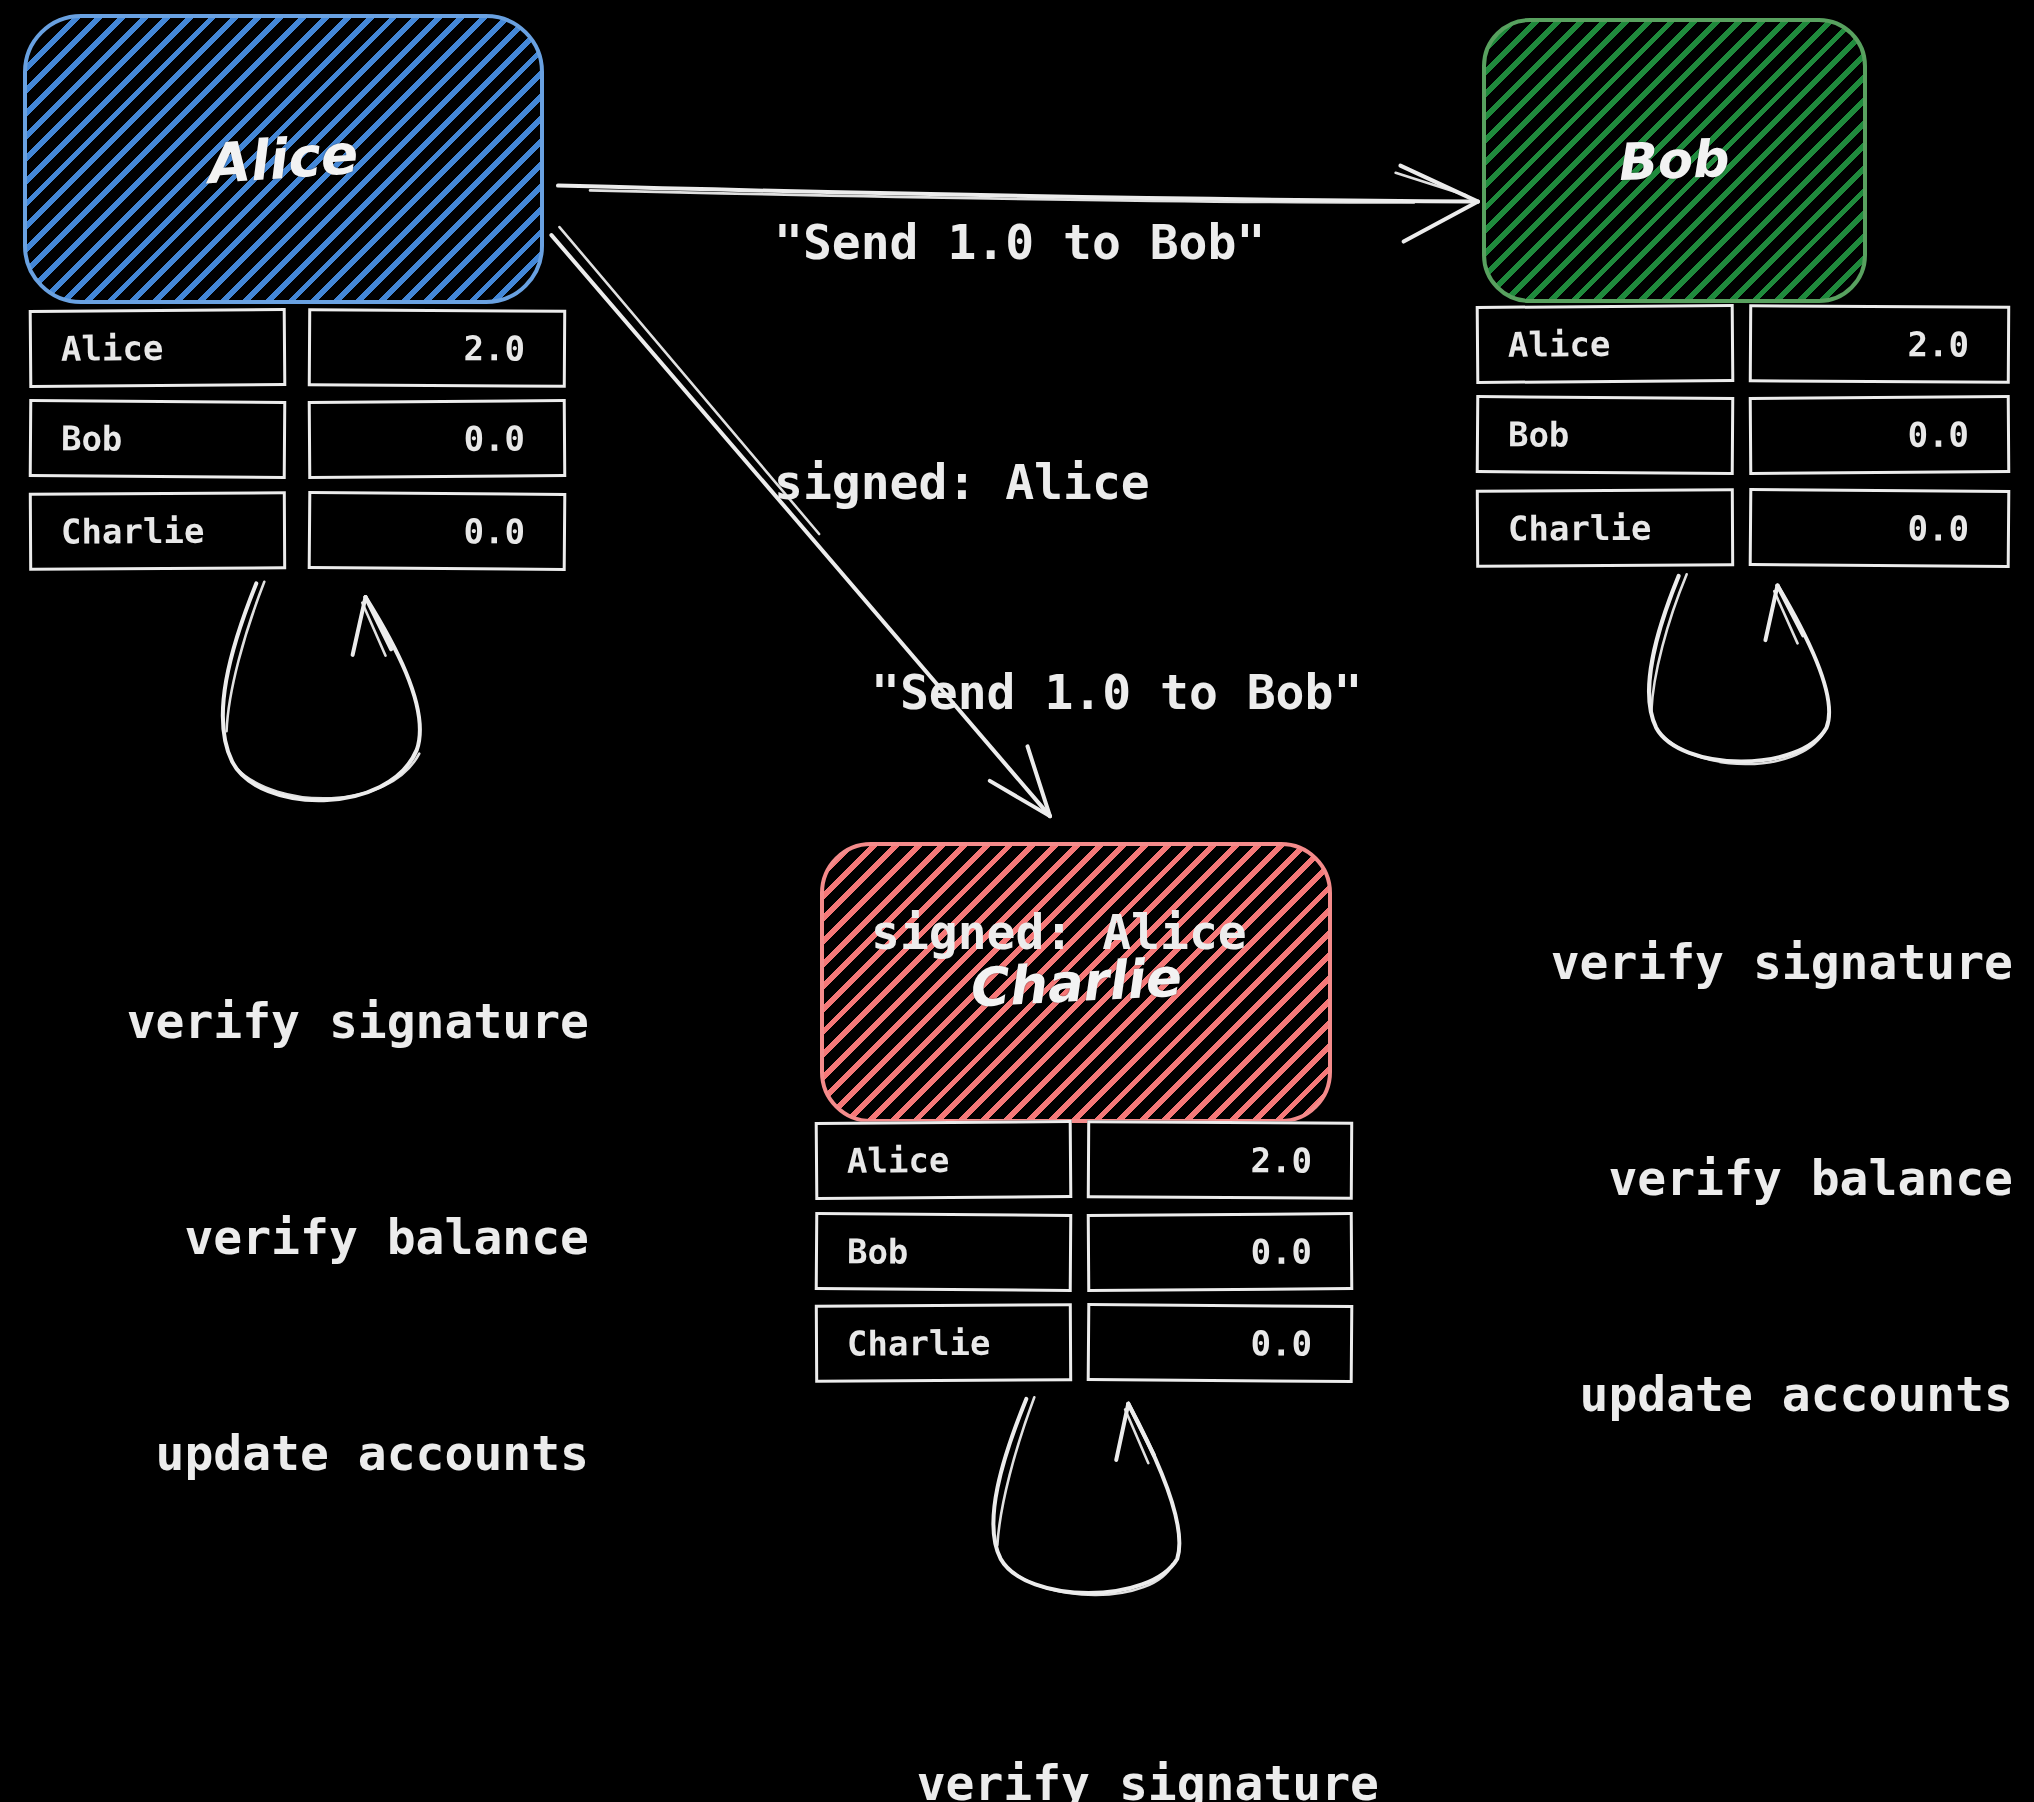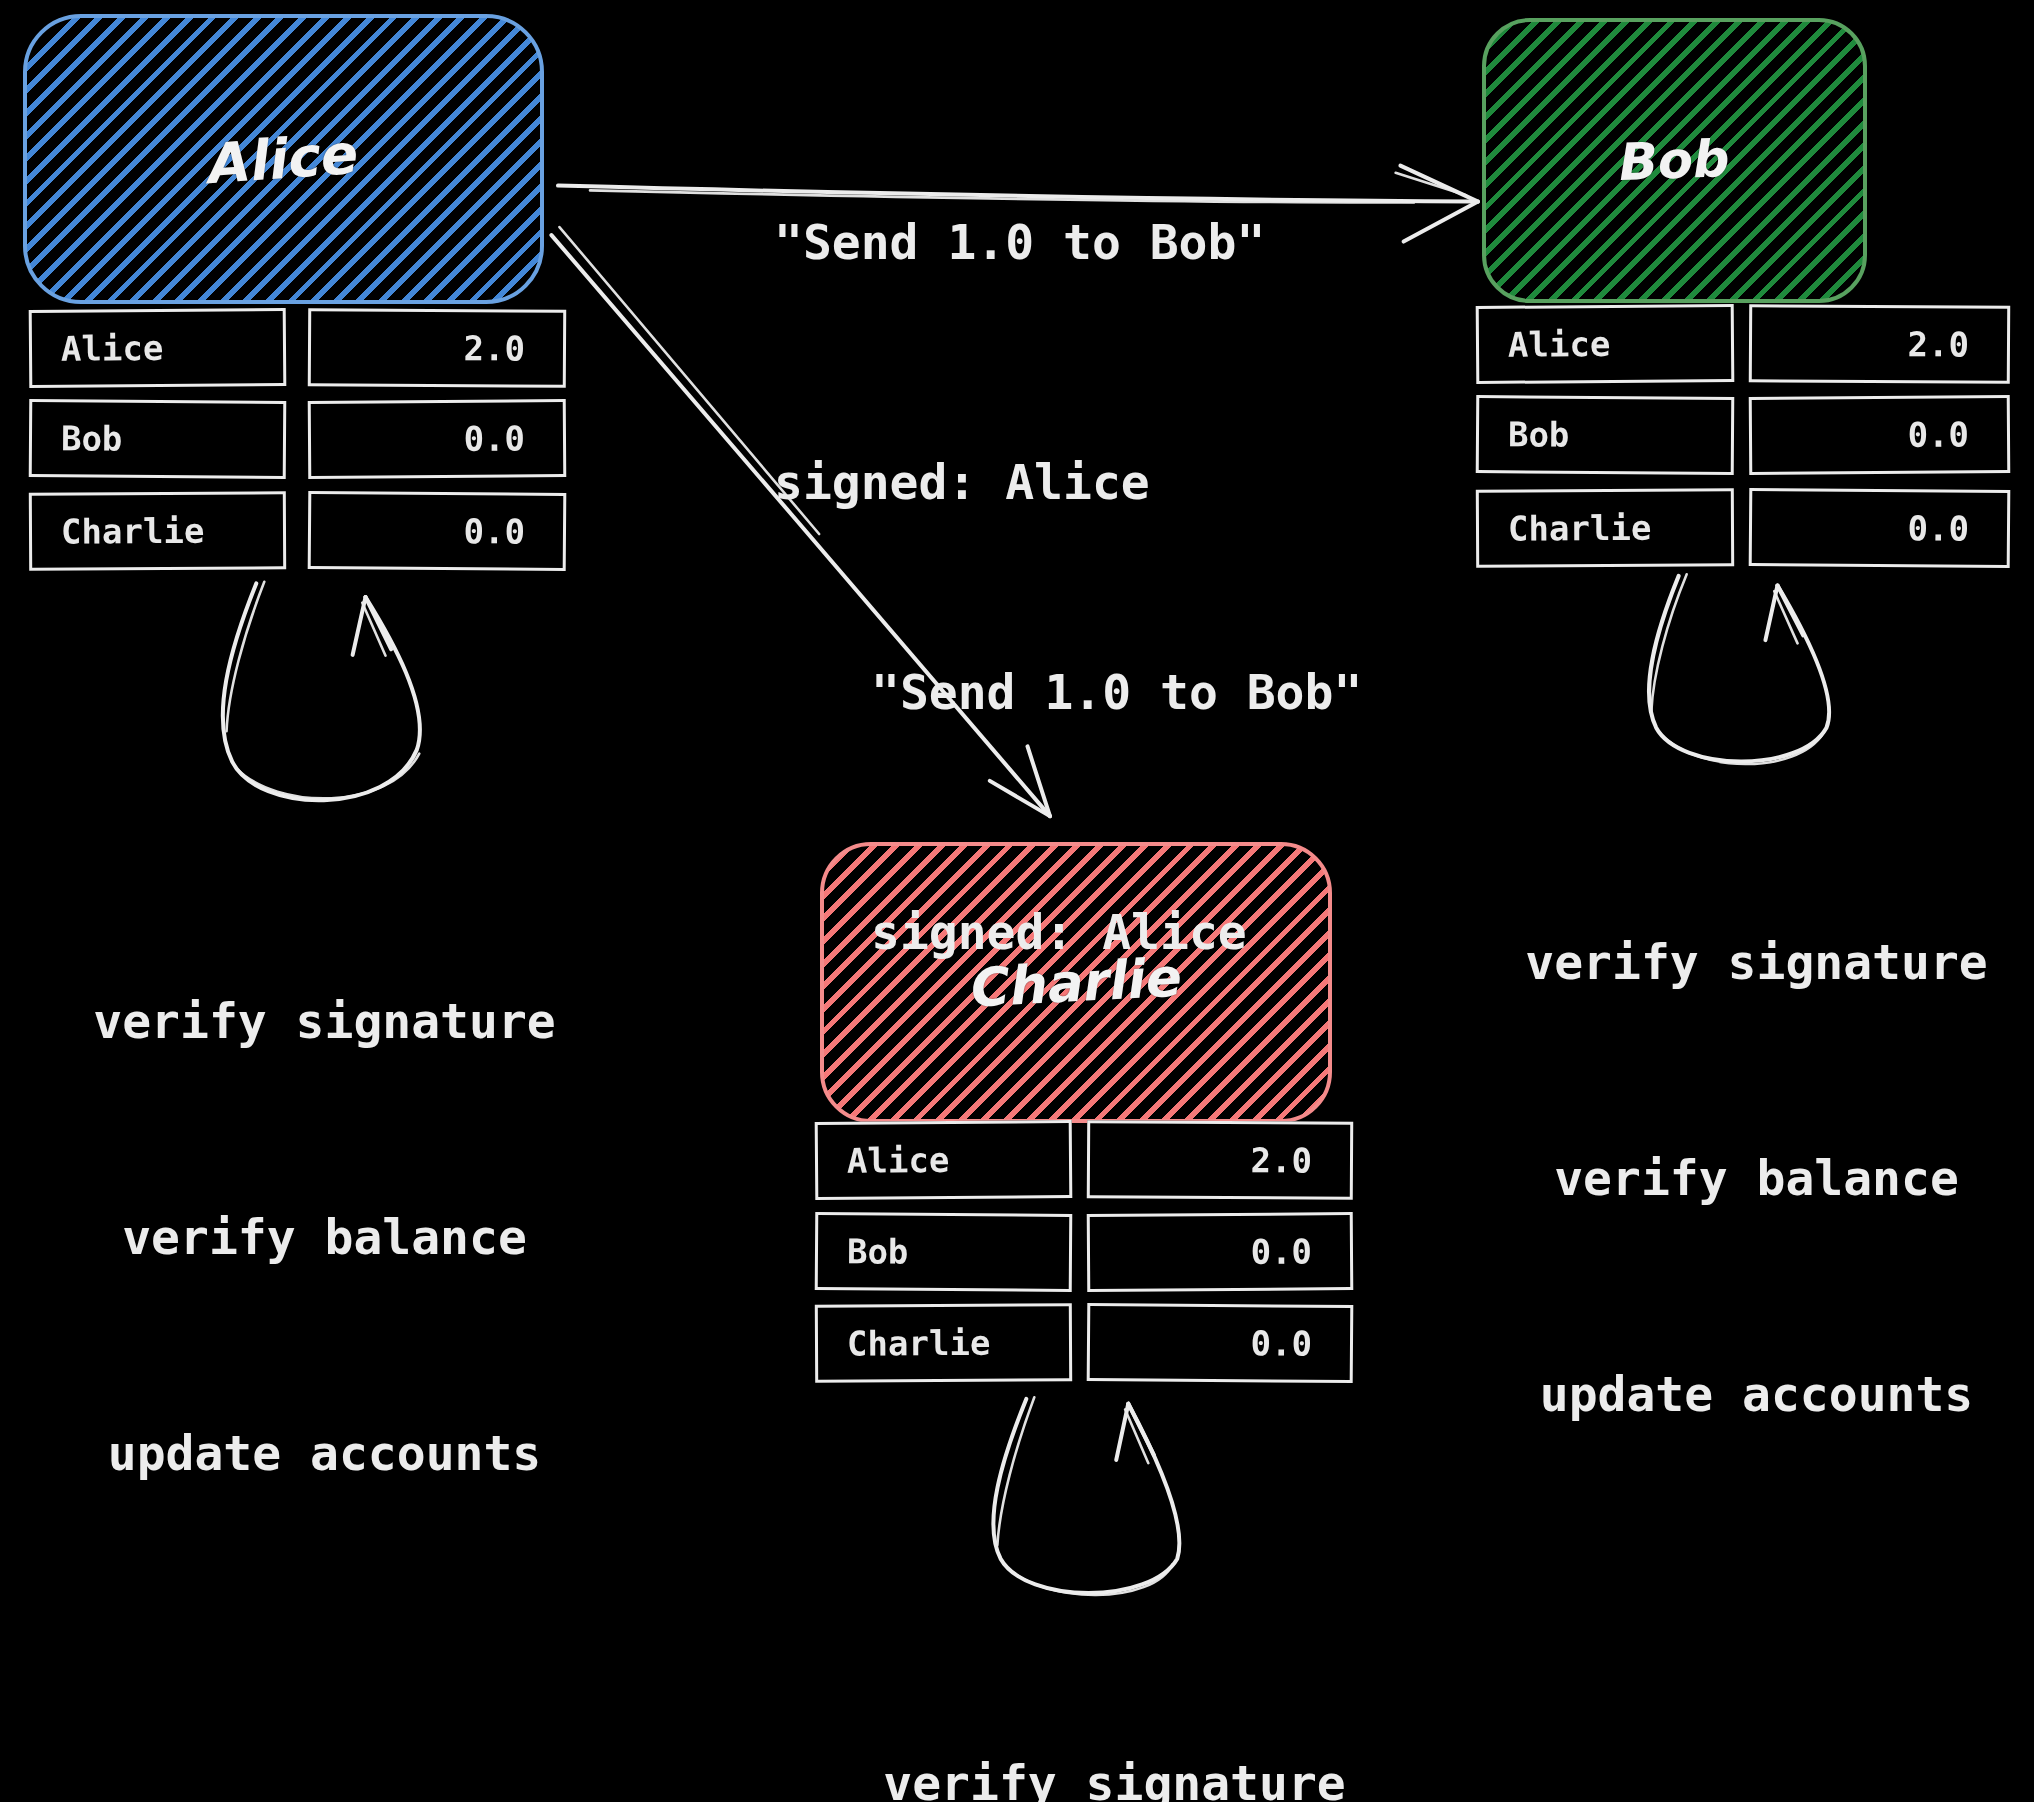--- a/index.html
+++ b/index.html
@@ -50,21 +50,21 @@
   .mono-block{
     position:absolute;
     color:#ececec;
     font-weight:bold;
     font-size:48px;
     line-height:80px;
     white-space:pre;
   }
   .notes{
     line-height:72px;
-    text-align:center;
+    text-align:right;
   }
   svg.sketch{position:absolute;overflow:visible;}
   svg.sketch path{
     fill:none;
     stroke:var(--stroke,#ececec);
     stroke-width:5;
     stroke-linecap:round;
     stroke-linejoin:round;
   }
   svg.sketch path.thin{stroke-width:3.2;opacity:.95;}

